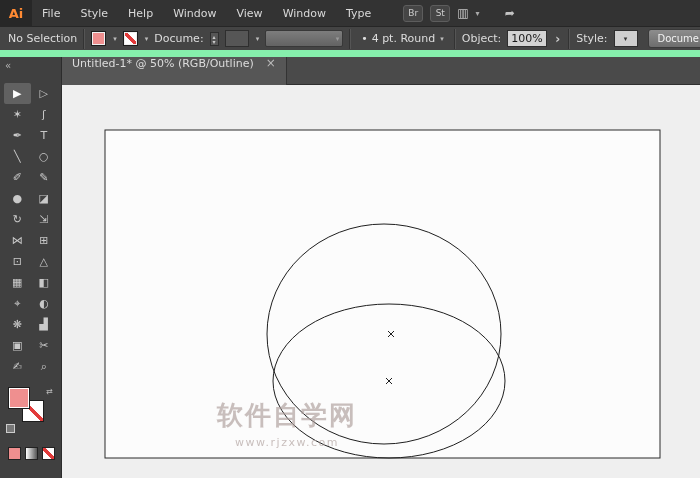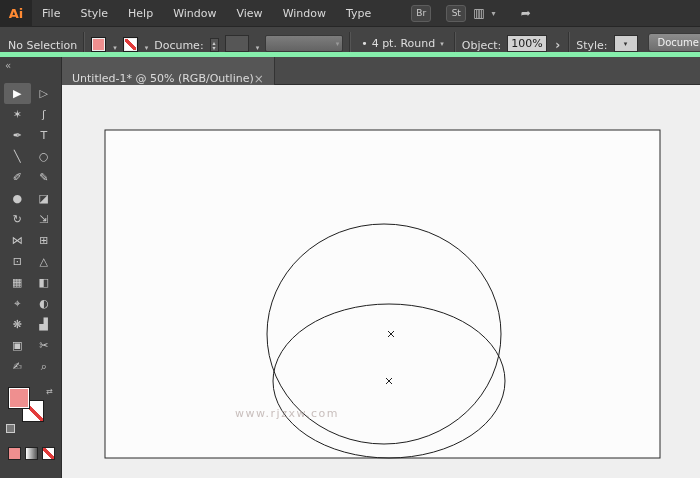--- a/index.html
+++ b/index.html
@@ -8,27 +8,27 @@
   .app { position:relative; width:700px; height:478px; display:flex; flex-direction:column; }
 
   
   .menubar { height:27px; background:#333333; border-bottom:1px solid #262626;
              display:flex; align-items:center; color:#d9d9d9; font-size:11px; flex:0 0 27px; }
   .ai-logo { width:32px; height:27px; background:#272727; color:#ff8a33; font-weight:bold;
              font-size:13px; display:flex; align-items:center; justify-content:center; }
   .menu-item { padding:0 10px; height:27px; display:flex; align-items:center; cursor:default; }
   .menubar-icons { display:flex; align-items:center; gap:7px; margin-left:22px; }
   .badge { min-width:20px; height:17px; padding:0 2px; background:#454545; border:1px solid #5d5d5d;
-           border-radius:3px; font-size:9px; color:#cccccc; display:flex; align-items:center; justify-content:center;margin-left:8px; }
+           border-radius:3px; font-size:9px; color:#cccccc; display:flex; align-items:center; justify-content:center; }
   .mb-icon { color:#c4c4c4; font-size:12px; }
   .mb-caret { color:#aaaaaa; font-size:8px; }
 
   
-  .controlbar { height:30px; background:#444444; border-bottom:5px solid #86efac; flex:0 0 30px;
-                display:flex; align-items:flex-end; font-size:11px; color:#dddddd; padding:0 0 0 8px; gap:6px; overflow:hidden; }
+  .controlbar { height:30px; background:#444444; border-bottom:7px solid #86efac; flex:0 0 30px;
+                display:flex; align-items:center; font-size:11px; color:#dddddd; padding:0 0 0 8px; gap:6px; overflow:hidden; }
   .vdiv { width:1px; height:20px; background:#333333; border-right:1px solid #555555; flex:0 0 2px; }
   .swatch { width:15px; height:15px; border:1px solid #1d1d1d; box-shadow:inset 0 0 0 1px #efefef; flex:0 0 15px; }
   .fill-swatch { background:#ef8f8f; }
   .none-swatch { background:#ffffff;
     background-image:linear-gradient(45deg, transparent 42%, #e23b3b 42%, #e23b3b 58%, transparent 58%); }
   .tiny-caret { font-size:7px; color:#bbbbbb; margin-left:1px; }
   .stepper { display:flex; flex-direction:column; line-height:5px; font-size:6px; color:#cccccc;
              background:#565656; border:1px solid #2e2e2e; padding:1px 2px; }
   .field-dark { width:24px; height:17px; background:#565656; border:1px solid #2e2e2e; }
   .dd-disabled { width:78px; height:17px; background:linear-gradient(#7d7d7d,#636363); border:1px solid #383838;
@@ -66,22 +66,22 @@
   .mode-row { display:flex; gap:4px; margin:14px 0 0 8px; }
   .mode-btn { width:13px; height:13px; border:1px solid #222222; }
   .mode-color { background:#ef8f8f; }
   .mode-grad { background:linear-gradient(90deg,#ffffff,#555555); }
   .mode-none { background:#ffffff;
     background-image:linear-gradient(45deg, transparent 40%, #e23b3b 40%, #e23b3b 60%, transparent 60%); }
 
   
   .doc-area { flex:1; display:flex; flex-direction:column; min-width:0; }
   .tabbar { height:28px; background:#4a4a4a; border-bottom:1px solid #2f2f2f; display:flex; flex:0 0 28px; }
-  .tab { height:28px; background:#565656; color:#dcdcdc; font-size:11px; display:flex; align-items:flex-end;
-         padding:0 10px; border-right:1px solid #333333; cursor:default; }
+  .tab { height:28px; background:#565656; color:#dcdcdc; font-size:11px; display:flex; align-items:flex-start;
+         gap:12px; padding:0 10px; border-right:1px solid #333333; cursor:default; }
   .tab-close { color:#bbbbbb; font-size:12px; line-height:1; }
 
   .canvas { position:relative; flex:1; background:#efefef; overflow:hidden; }
   svg.shapes { position:absolute; left:0; top:0; }
 
   .watermark { position:absolute; left:148px; top:316px; width:154px; text-align:center;
                color:rgba(172,156,153,0.65); z-index:3; pointer-events:none; }
   .watermark-title { font-size:26px; font-weight:bold; letter-spacing:2px; line-height:1.1; }
   .watermark-url { font-size:11px; letter-spacing:1.5px; margin-top:6px; }
 </style>
@@ -208,19 +208,20 @@
       <div class="canvas">
         <svg class="shapes" width="638" height="393" viewBox="0 0 638 393">
           <rect fill="#fcfcfc" stroke="#2b2b2b" stroke-width="1" x="43" y="45" width="555" height="328"></rect>
           <ellipse fill="none" stroke="#1f1f1f" stroke-width="1" cx="322" cy="249" rx="117" ry="110"></ellipse>
           <ellipse fill="none" stroke="#1f1f1f" stroke-width="1" cx="327" cy="296" rx="116" ry="77"></ellipse>
           <path d="M326 246 L332 252 M326 252 L332 246" stroke="#1f1f1f" stroke-width="1" fill="none"></path>
           <path d="M324 293 L330 299 M324 299 L330 293" stroke="#1f1f1f" stroke-width="1" fill="none"></path>
         </svg>
 
         <div class="watermark">
+          <div class="watermark-title">软件自学网</div>
           <div class="watermark-url">www.rjzxw.com</div>
         </div>
       </div>
     </div>
 
   </div>
 </div>
 
 </body></html>

